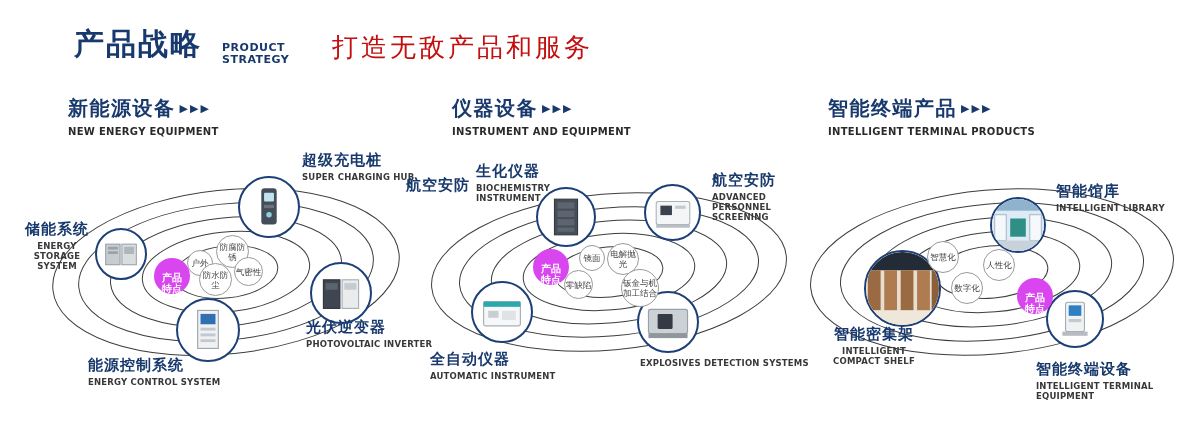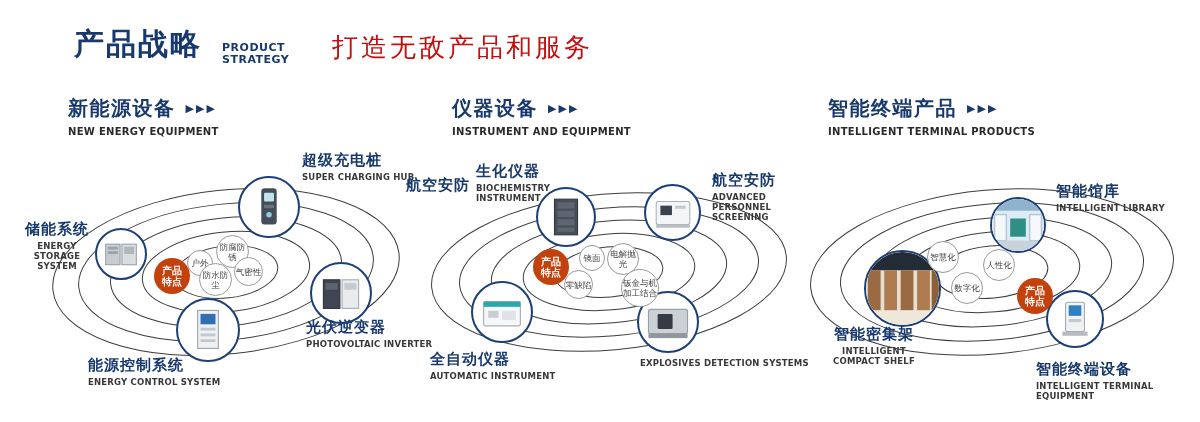--- a/index.html
+++ b/index.html
@@ -8,21 +8,21 @@
   .stage { position:relative; width:1200px; height:322px; background:#fff; }
   .abs { position:absolute; }
 
   
   .title-zh { left:74px; top:24px; font-size:30px; font-weight:bold; color:#18396d; letter-spacing:2px; }
   .title-en { left:222px; top:42px; font-size:11px; font-weight:bold; color:#18396d; line-height:12px; letter-spacing:.5px; }
   .tagline  { left:332px; top:30px; font-size:26px; font-weight:normal; color:#c40f0f; letter-spacing:3px; }
 
   
   .sec-head { position:absolute; }
-  .sec-row { display:flex; align-items:center; gap:10px; }
+  .sec-row { display:flex; align-items:center; gap:4px; }
   .sec-title { font-size:20px; font-weight:bold; color:#18396d; letter-spacing:1.5px; }
   .sec-arrows { font-size:11px; color:#18396d; letter-spacing:2px; }
   .sec-sub { font-size:10px; font-weight:bold; color:#2a2a2a; letter-spacing:.3px; margin-top:4px; }
 
   
   .orbit { position:absolute; }
   .orbit ellipse { fill:none; stroke:#3d3d3d; stroke-width:1; }
 
   
   .pcircle { position:absolute; border-radius:50%; border:2px solid #1c3f77; background:#fff;
@@ -30,22 +30,22 @@
   .pcircle svg { display:block; }
   .pcircle svg.fill { width:100%; height:100%; }
 
   
   .plabel { position:absolute; }
   .plabel .zh { font-size:15px; font-weight:bold; color:#18396d; letter-spacing:1px; }
   .plabel .en { font-size:8.5px; font-weight:bold; color:#383838; margin-top:2px; letter-spacing:.2px; line-height:10px; }
   .r { text-align:center; }
 
   
-  .badge { position:absolute; width:36px; height:36px; border-radius:50%; background:#c2410c;
-    color:#fff; display:flex; align-items:center; justify-content:center; }
+  .badge { position:absolute; width:36px; height:36px; border-radius:50%; background:#d946ef;
+    color:#fff; display:flex; align-items:flex-end; justify-content:center; }
   .badge span { display:block; width:23px; font-size:10px; font-weight:bold; line-height:11px; text-align:center; }
 
   
   .bubble { position:absolute; border-radius:50%; border:1px solid #9a9a9a; background:#fff;
     display:flex; align-items:center; justify-content:center; }
   .bubble span { display:block; text-align:center; font-size:8.5px; line-height:10px; color:#444; }
 </style>
 </head>
 <body>
 

